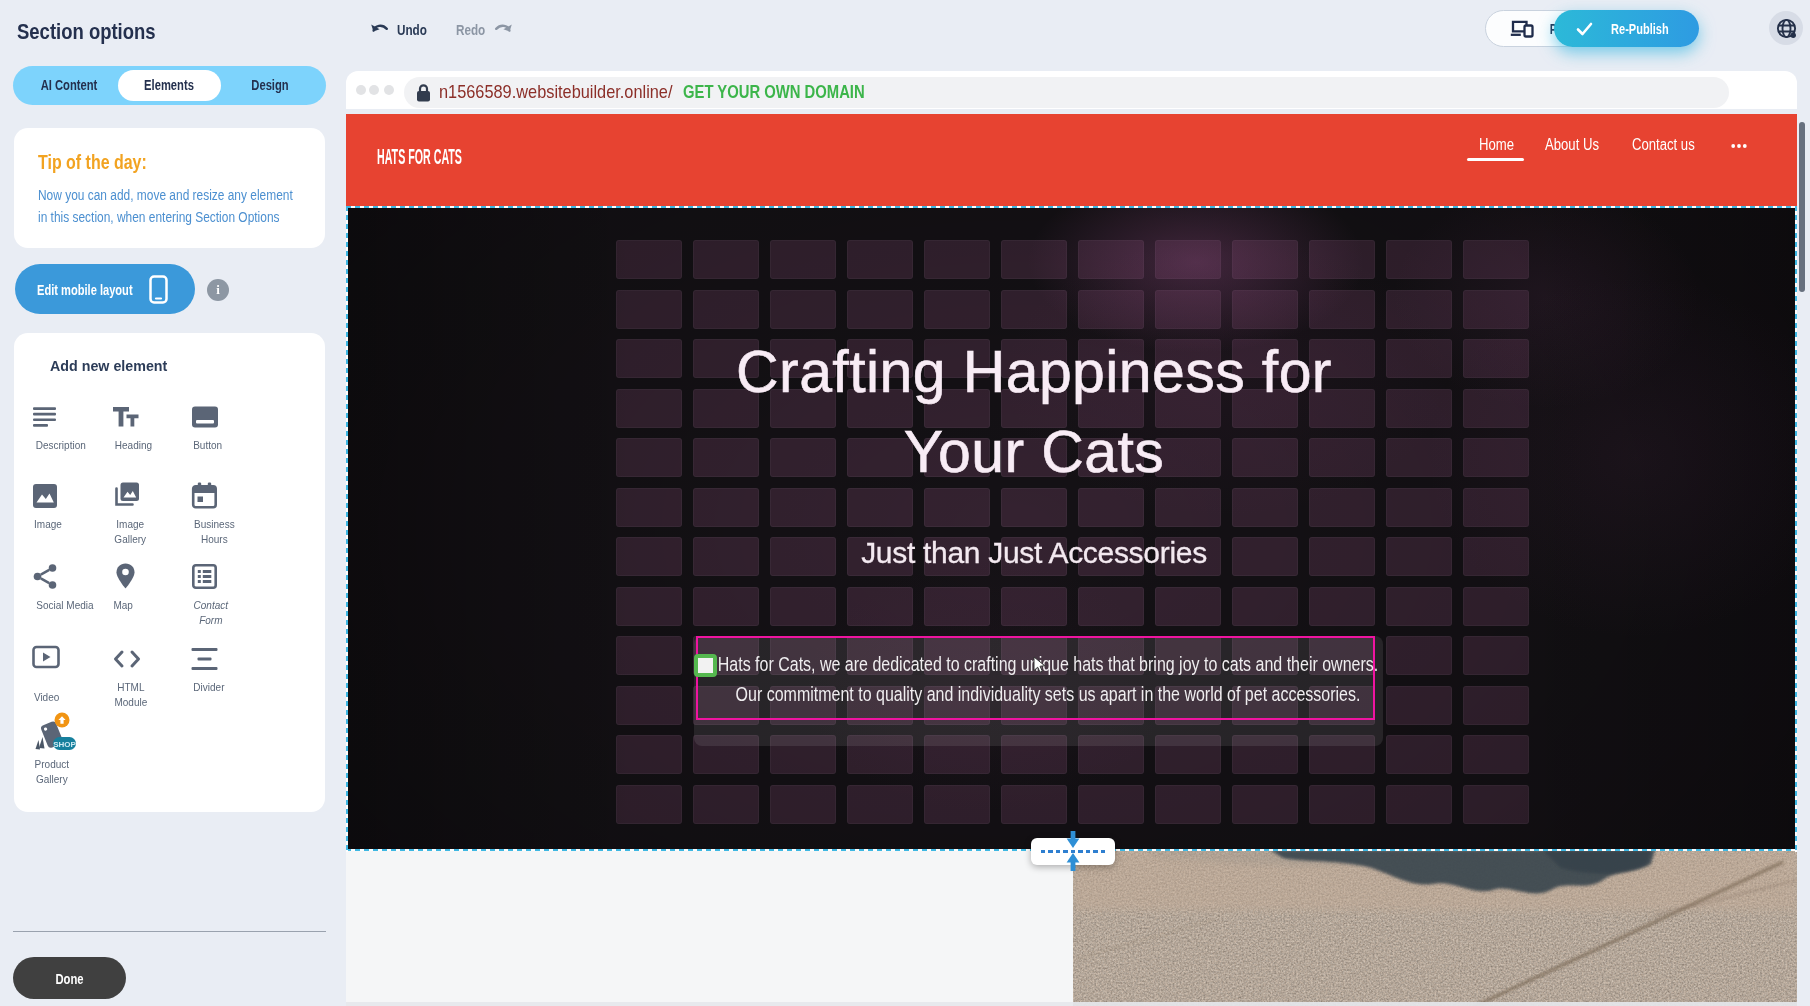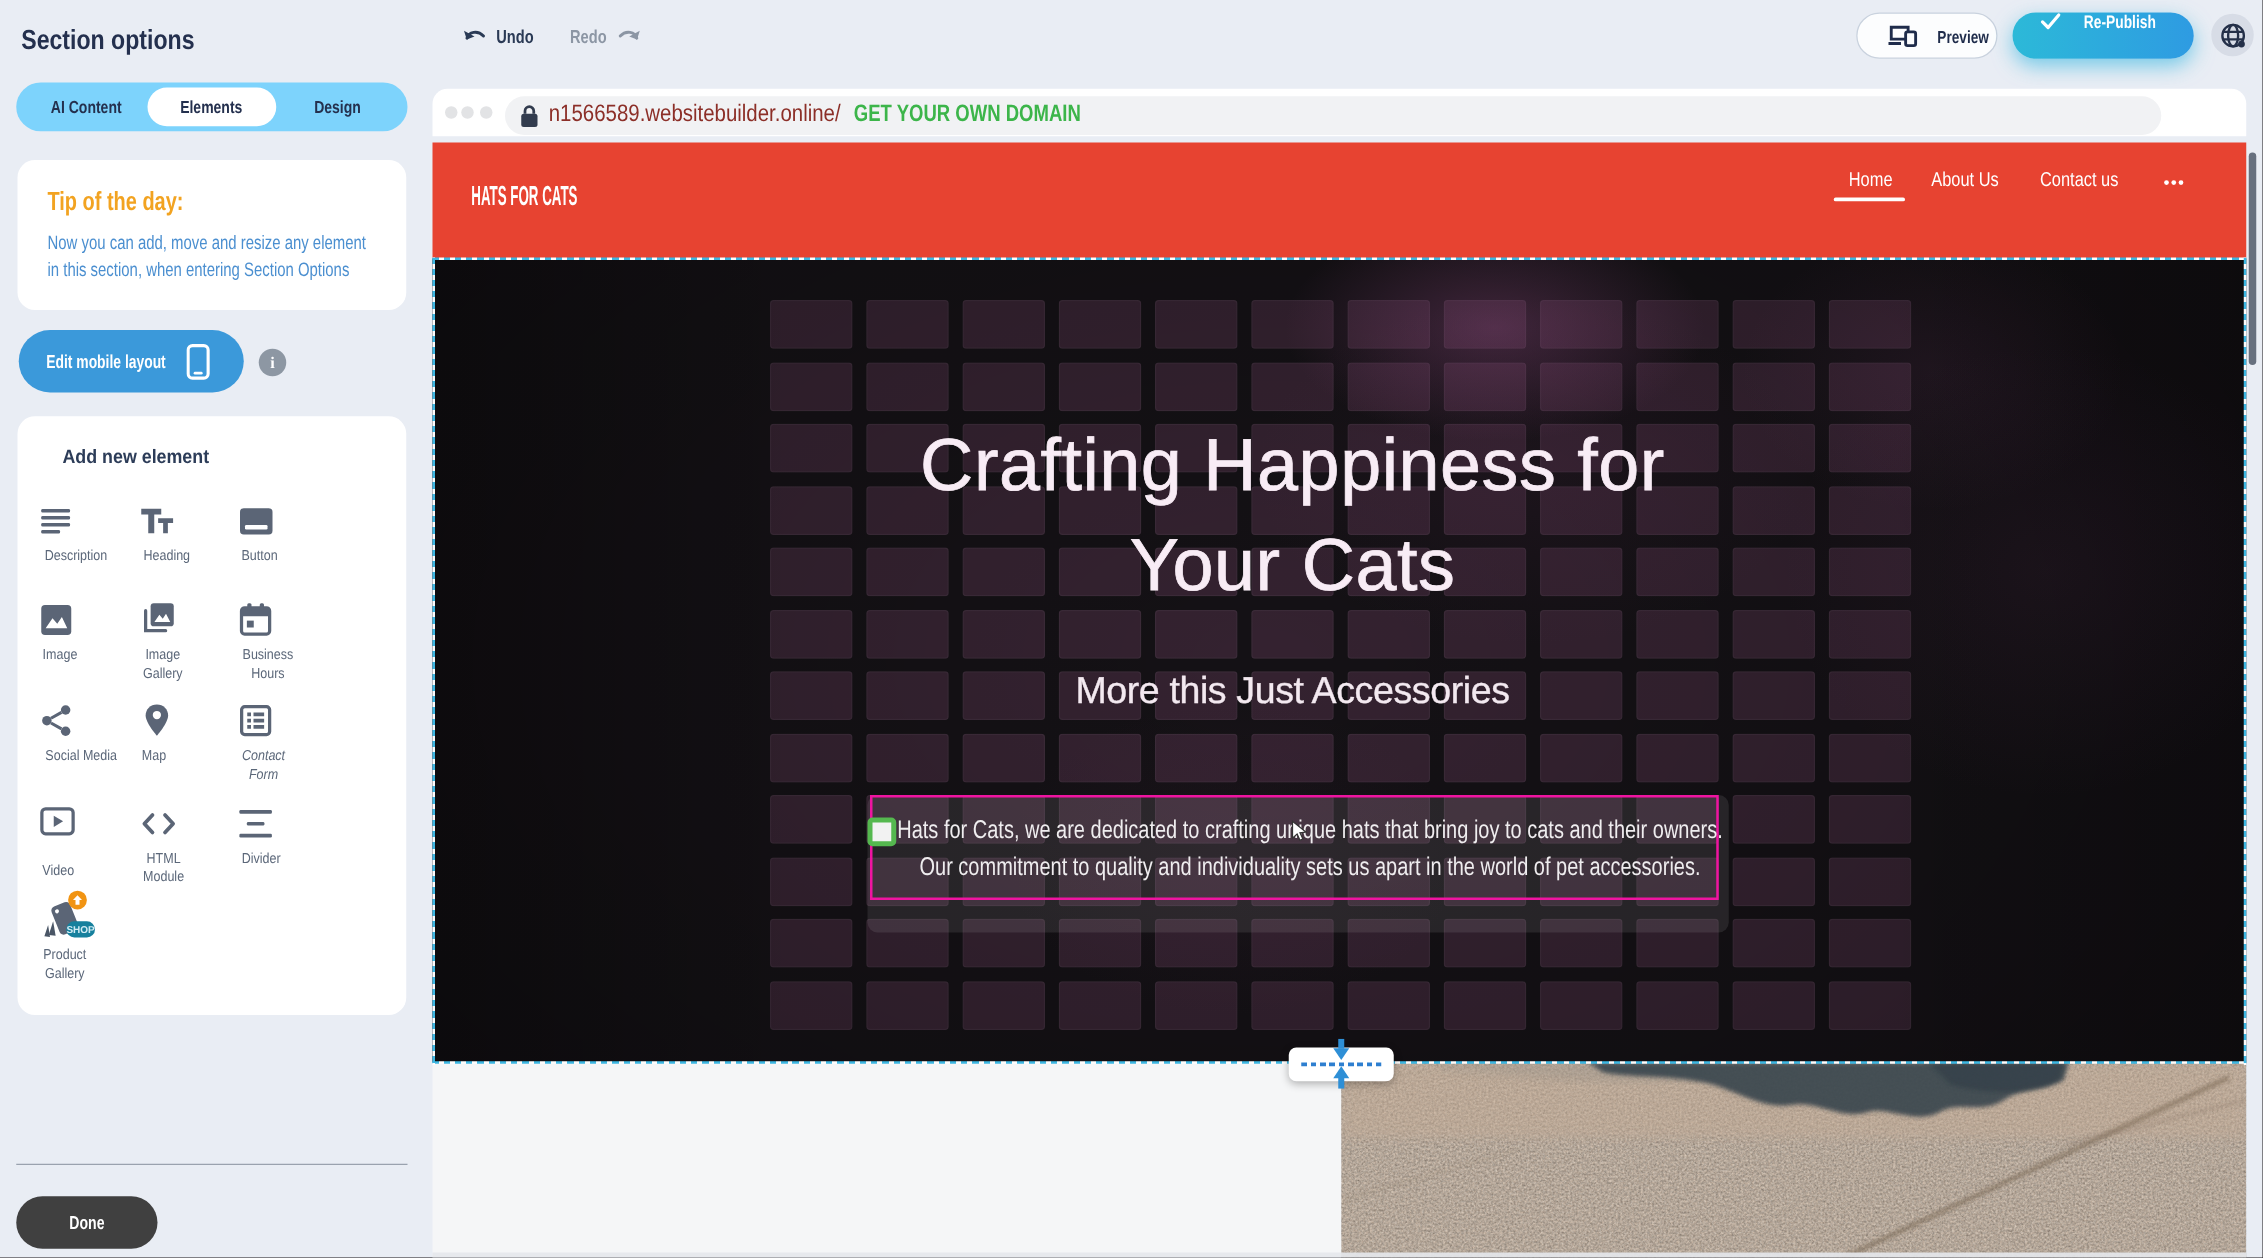--- a/index.html
+++ b/index.html
@@ -6,21 +6,21 @@
 html,body { width:1810px; height:1006px; overflow:hidden; }
 body { font-family:"Liberation Sans", sans-serif; background:#e9edf4; position:relative; }
 .abs { position:absolute; }
 #sec-opts { left:17px; top:19px; font-size:22px; font-weight:bold; color:#24304e; transform:scaleX(0.84); transform-origin:left top; }
 #undo-icon { left:370px; top:20px; }
 #undo-txt { left:397px; top:21px; font-size:15px; font-weight:bold; color:#2a3a55; transform:scaleX(0.78); transform-origin:left top; }
 #redo-txt { left:456px; top:21px; font-size:15px; font-weight:bold; color:#8c96a4; transform:scaleX(0.78); transform-origin:left top; }
 #redo-icon { left:492px; top:20px; }
 #btn-preview { left:1485px; top:10px; width:113px; height:37px; background:#fcfdfe; border:1.5px solid #c9d2de; border-radius:18.5px; display:flex; align-items:center; justify-content:flex-end; }
 #btn-preview span { font-size:14px; font-weight:bold; color:#1f2c4b; margin-left:7px; transform:scaleX(0.78); }
-#btn-republish { left:1610px; top:10px; width:145px; height:37px; border-radius:18.5px; background:linear-gradient(90deg,#2cb9d8,#2e9be2); box-shadow:0 6px 16px rgba(42,178,224,0.6); display:flex; align-items:flex-start; justify-content:center; }
+#btn-republish { left:1554px; top:10px; width:145px; height:37px; border-radius:18.5px; background:linear-gradient(90deg,#2cb9d8,#2e9be2); box-shadow:0 6px 16px rgba(42,178,224,0.6); display:flex; align-items:center; justify-content:center; }
 #btn-republish span { font-size:14.5px; font-weight:bold; color:#fff; margin-left:9px; transform:scaleX(0.76); }
 #globe { left:1769px; top:11px; width:34px; height:34px; border-radius:50%; background:#d7dce6; display:flex; align-items:center; justify-content:center; }
 #tabs { left:13px; top:66px; width:313px; height:39px; border-radius:19.5px; background:#7dd3fc; position:absolute; }
 .tab { position:absolute; top:0; height:39px; line-height:39px; text-align:center; font-size:14px; font-weight:bold; color:#24304e; width:104px; transform:scaleX(0.8); }
 #tab-active { position:absolute; left:105px; top:4px; width:103px; height:31px; background:#fff; border-radius:15.5px; }
 #tip-card { left:14px; top:128px; width:311px; height:120px; background:#fff; border-radius:14px; }
 #tip-title { left:38px; top:150px; font-size:21px; font-weight:bold; color:#f2a321; transform:scaleX(0.76); transform-origin:left top; }
 #tip-body { left:38px; top:184px; font-size:15.5px; line-height:22px; color:#4b8fd0; transform:scaleX(0.77); transform-origin:left top; white-space:nowrap; }
 #btn-mobile { left:15px; top:264px; width:180px; height:50px; border-radius:25px; background:#3b99da; }
 #btn-mobile span { position:absolute; left:22px; top:17px; font-size:15px; font-weight:bold; color:#fff; transform:scaleX(0.74); transform-origin:left top; white-space:nowrap; }
@@ -416,21 +416,21 @@
         <i></i>
         <i></i>
         <i></i>
         <i></i>
         <i></i>
         <i></i>
         <i></i>
       </div>
     <div id="hero-shade"></div>
     <div id="h1a">Crafting Happiness for<br>Your Cats</div>
-    <div id="h2a">More this Just Accessories</div>
+    <div id="h2a">Just than Just Accessories</div>
     <div id="hoverlay"></div>
     <div id="pinkbox"></div>
     <div id="ptext">Hats for Cats, we are dedicated to crafting unique hats that bring joy to cats and their owners.<br>Our commitment to quality and individuality sets us apart in the world of pet accessories.</div>
     <div id="greensq"></div>
     <svg id="cursor" width="13" height="18" viewBox="0 0 13 18">
         <path d="M1 1 L1 14.5 L4.7 11.2 L7.0 16.2 L9.3 15.1 L7.0 10.3 L11.7 9.7 Z" fill="#fff" stroke="#333" stroke-width="1"></path>
       </svg>
   </div>
   <div class="abs" id="bottomL"></div>
   <div class="abs" id="bottomR"><svg width="724" height="156" viewBox="0 0 724 156">

